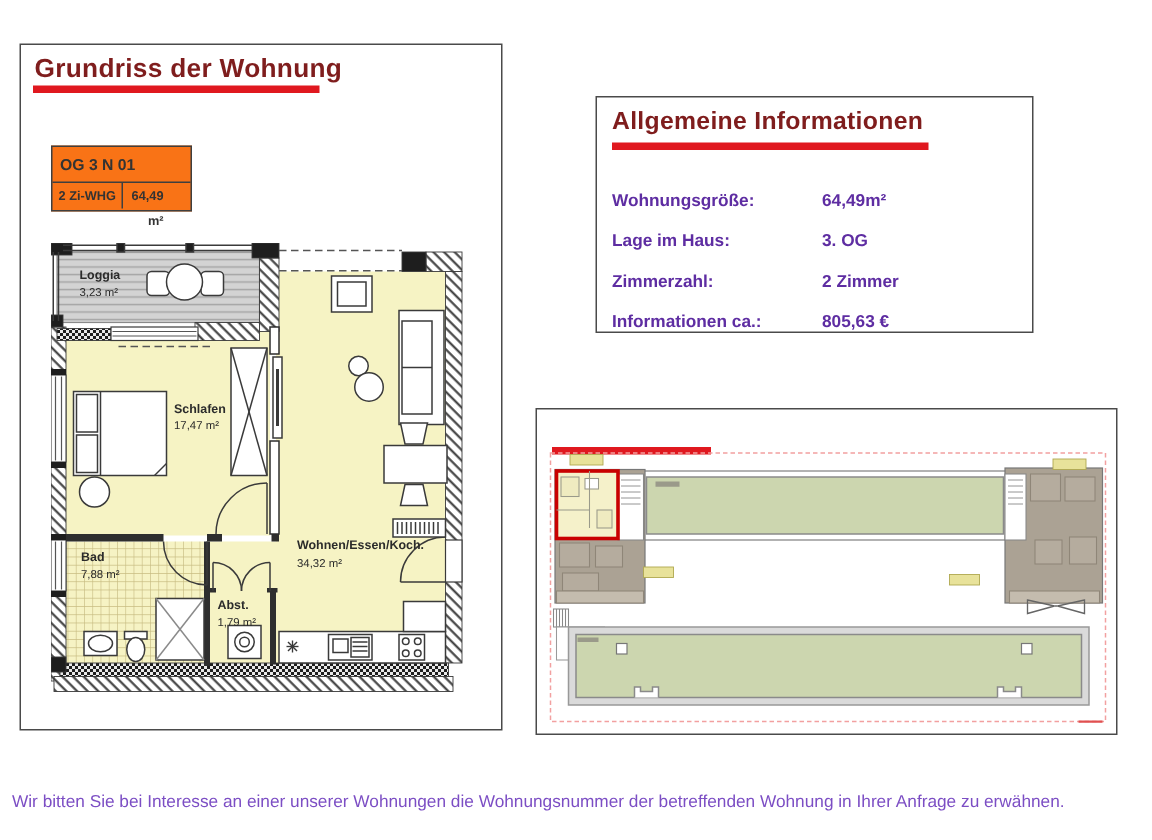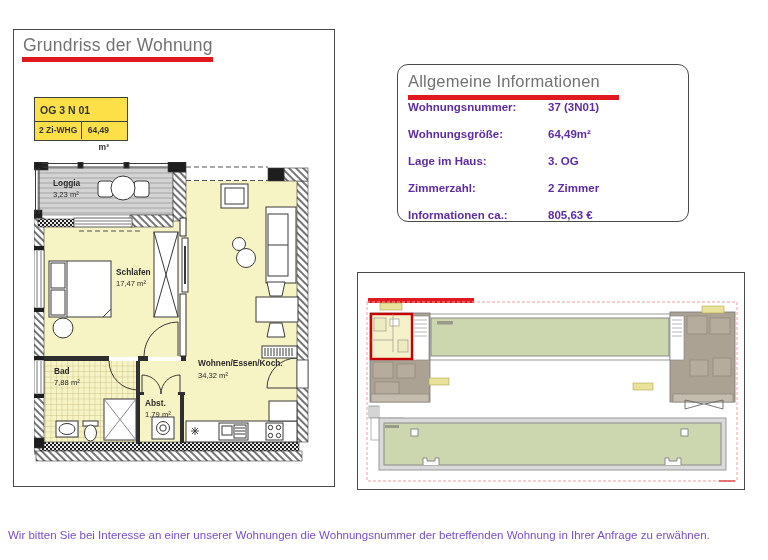--- a/index.html
+++ b/index.html
@@ -1,35 +1,35 @@
 <!DOCTYPE html>
 <html><head>
 <meta charset="utf-8">
 <style>
   * { margin:0; padding:0; box-sizing:border-box; }
   html,body { width:768px; height:560px; background:#ffffff;
     font-family:"Liberation Sans", sans-serif; color:#333; overflow:hidden; }
   .panel { position:absolute; background:#fff; border:1.6px solid #4a4a4a; }
-  .ptitle { position:absolute; font-weight:normal; color:#737373; letter-spacing:.2px; white-space:nowrap; }
+  .ptitle { position:absolute; font-weight:bold; color:#7f1d1d; letter-spacing:.2px; white-space:nowrap; }
   .underline { position:absolute; background:#E0181F; }
   
   #panel-grundriss { left:13px; top:29px; width:322px; height:458px; }
   #g-title { left:9px; top:5px; font-size:17.5px; }
   #g-underline { left:8px; top:27px; width:191px; height:4.5px; }
   #unit-card { position:absolute; left:20px; top:67px; width:94px; height:44px;
-    background:#fde047; border:1.5px solid #3f3f3f; font-weight:bold; }
+    background:#f97316; border:1.5px solid #3f3f3f; font-weight:bold; }
   #unit-card .r1 { height:24px; line-height:24px; padding-left:5px; font-size:10.5px;
     border-bottom:1.5px solid #3f3f3f; }
   #unit-card .r2 { display:flex; height:17px; }
   #unit-card .c1 { width:47px; line-height:17px; padding-left:4px; font-size:8.5px;
     border-right:1.5px solid #3f3f3f; }
   #unit-card .c2 { flex:1; line-height:17px; text-align:right; padding-right:18px; font-size:8.5px; }
   #floorplan-svg { position:absolute; left:20px; top:132px; }
   
-  #panel-info { left:397px; top:64px; width:292px; height:158px;border-radius:11px; }
+  #panel-info { left:397px; top:64px; width:292px; height:158px; }
   #i-title { left:10px; top:7px; font-size:16.5px; }
   #i-underline { left:10px; top:30px; width:211px; height:4.5px; }
   .inforow { position:absolute; left:0; width:100%; height:15px; font-size:11.5px; font-weight:bold; color:#5E2DA2; }
   .inforow .lab { position:absolute; left:10px; }
   .inforow .val { position:absolute; left:150px; }
   
   #panel-lage { left:357px; top:272px; width:388px; height:218px; }
   #l-title { left:11px; top:2px; font-size:16.5px; }
   #l-underline { left:10px; top:25px; width:106px; height:4.5px; }
   #building-svg { position:absolute; left:7px; top:27px; }
@@ -272,24 +272,20 @@
       <text class="rarea" x="111" y="255">1,79 m²</text>
       <text class="rname" x="164" y="204">Wohnen/Essen/Koch.</text>
       <text class="rarea" x="164" y="216">34,32 m²</text>
     </g>
   </svg>
 </div>
 
 <div class="panel" id="panel-info">
   <div class="ptitle" id="i-title">Allgemeine Informationen</div>
   <div class="underline" id="i-underline"></div>
-  <div class="inforow" style="top:36px">
-    <span class="lab">Wohnungsnummer:</span>
-    <span class="val">37 (3N01)</span>
-    </div>
   <div class="inforow" style="top:63px">
     <span class="lab">Wohnungsgröße:</span>
     <span class="val">64,49m²</span>
     </div>
   <div class="inforow" style="top:90px">
     <span class="lab">Lage im Haus:</span>
     <span class="val">3. OG</span>
     </div>
   <div class="inforow" style="top:117px">
     <span class="lab">Zimmerzahl:</span>

